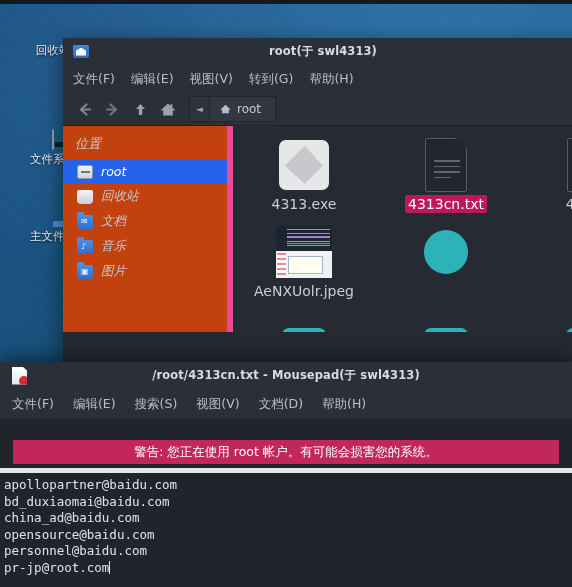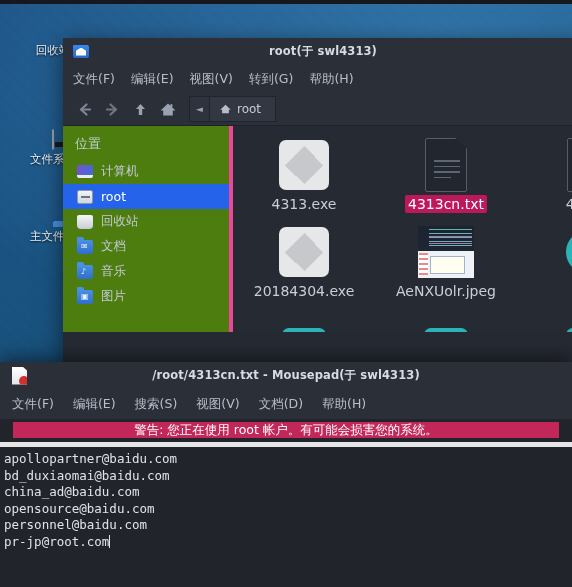--- a/index.html
+++ b/index.html
@@ -111,22 +111,22 @@
     width: 20px; background: #2f333d; border: 1px solid #20242c; border-right: 0;
     display:flex; align-items:center; justify-content:center; color:#9aa2b0; font-size: 9px;
   }
   .crumb-active {
     background: #323742; border: 1px solid #20242c; display: flex; align-items: center;
     gap: 5px; padding: 0 14px 0 9px; color: #c5cbd6; font-size: 12px;
   }
   .crumb-rest { flex: 1; }
   .fm-body { display: flex; height: 206px; }
   .fm-sidebar {
-    width: 170px; background: #4d7c0f; border-right: 4px solid #ec4899;
-    padding-top: 6px; overflow: hidden;
+    width: 170px; background: #c2410c; border-right: 6px solid #ec4899;
+    padding-top: 6px; overflow: hidden; font-style: italic;
   }
   .side-head { font-size: 13px; color: #c8cdd6; padding: 3px 0 6px 12px; }
   .side-item {
     display: flex; align-items: center; gap: 8px; height: 25px; padding-left: 14px;
     font-size: 12.5px; color: #c3c9d4;
   }
   .side-item.sel { background: #2563eb; color: #ffffff; }
   .si-ico { width: 16px; height: 14px; flex: none; border-radius: 2px; position: relative; }
   .ico-computer { background: linear-gradient(120deg,#7a4fd0,#3d6fd8); border-bottom: 3px solid #e9eef5; height: 13px; }
   .ico-root { background: linear-gradient(180deg,#f2f4f7,#cfd6de); border:1px solid #8e98a6; }
@@ -201,23 +201,23 @@
     width: 15px; height: 18px; margin-left: 12px; flex: none; position: relative;
     background: linear-gradient(180deg,#ffffff,#e2e6ea);
     clip-path: polygon(0 0, 70% 0, 100% 22%, 100% 100%, 0 100%);
   }
   .mp-appicon:after {
     content:""; position:absolute; right:-2px; bottom:-1px; width:10px; height:10px;
     border-radius:50%; background:#d32f2f;
   }
   .mp-menubar { height: 30px; background:#2b2f38; display:flex; align-items:center; padding-left:12px; gap:19px; }
   .mp-warning {
-    height: 16px; background: #c2275a; color: #fff; font-size: 12.5px;
+    height: 24px; background: #c2275a; color: #fff; font-size: 12.5px;
     display: flex; align-items: center; justify-content: center;
-    margin: 3px 13px 0 13px;
+    margin: 21px 13px 0 13px;
   }
   .mp-text {
     background: #21252b; height: 133px; margin: 4px 0 0 0; padding: 4px 0 0 4px;
     font-family: "DejaVu Sans Mono", "Liberation Mono", monospace;
     font-size: 12.5px; line-height: 16.5px; color: #dfe4ea; overflow: hidden;
     border-top: 5px solid #e5e5e5;
   }
   .mp-line { white-space: pre; position: relative; }
   .caret {
     display: inline-block; width: 1px; height: 13px; background: #dfe4ea;
@@ -299,24 +299,20 @@
         </div>
         <div class="crumb-rest"></div>
       </div>
     </div>
 
     <div class="fm-body">
 
       <div class="fm-sidebar">
         <div class="side-head">位置</div>
 
-        <div class="side-item">
-          <span class="si-ico ico-computer"></span>
-          <span>计算机</span>
-        </div>
         <div class="side-item sel">
           <span class="si-ico ico-root"></span>
           <span>root</span>
         </div>
         <div class="side-item">
           <span class="si-ico ico-trash"></span>
           <span>回收站</span>
         </div>
         <div class="side-item">
           <span class="si-ico ico-folder">
@@ -373,33 +369,20 @@
               <div class="cell-ico">
                 <div class="ico-txt"></div>
               </div>
               <span class="cell-label">4313d</span>
             </div>
           </div>
 
           <div class="grid-row">
             <div class="grid-cell">
               <div class="cell-ico">
-                <div class="ico-exe">
-                    <div class="dia">
-                      <i></i>
-                      <i></i>
-                      <i></i>
-                      <i></i>
-                    </div>
-                  </div>
-              </div>
-              <span class="cell-label">20184304.exe</span>
-            </div>
-            <div class="grid-cell">
-              <div class="cell-ico">
                 <div class="ico-thumb">
                     <div class="top"></div>
                     <div class="bot"></div>
                   </div>
               </div>
               <span class="cell-label">AeNXUolr.jpeg</span>
             </div>
             <div class="grid-cell">
               <div class="cell-ico">
                 <div class="ico-teal"></div>

